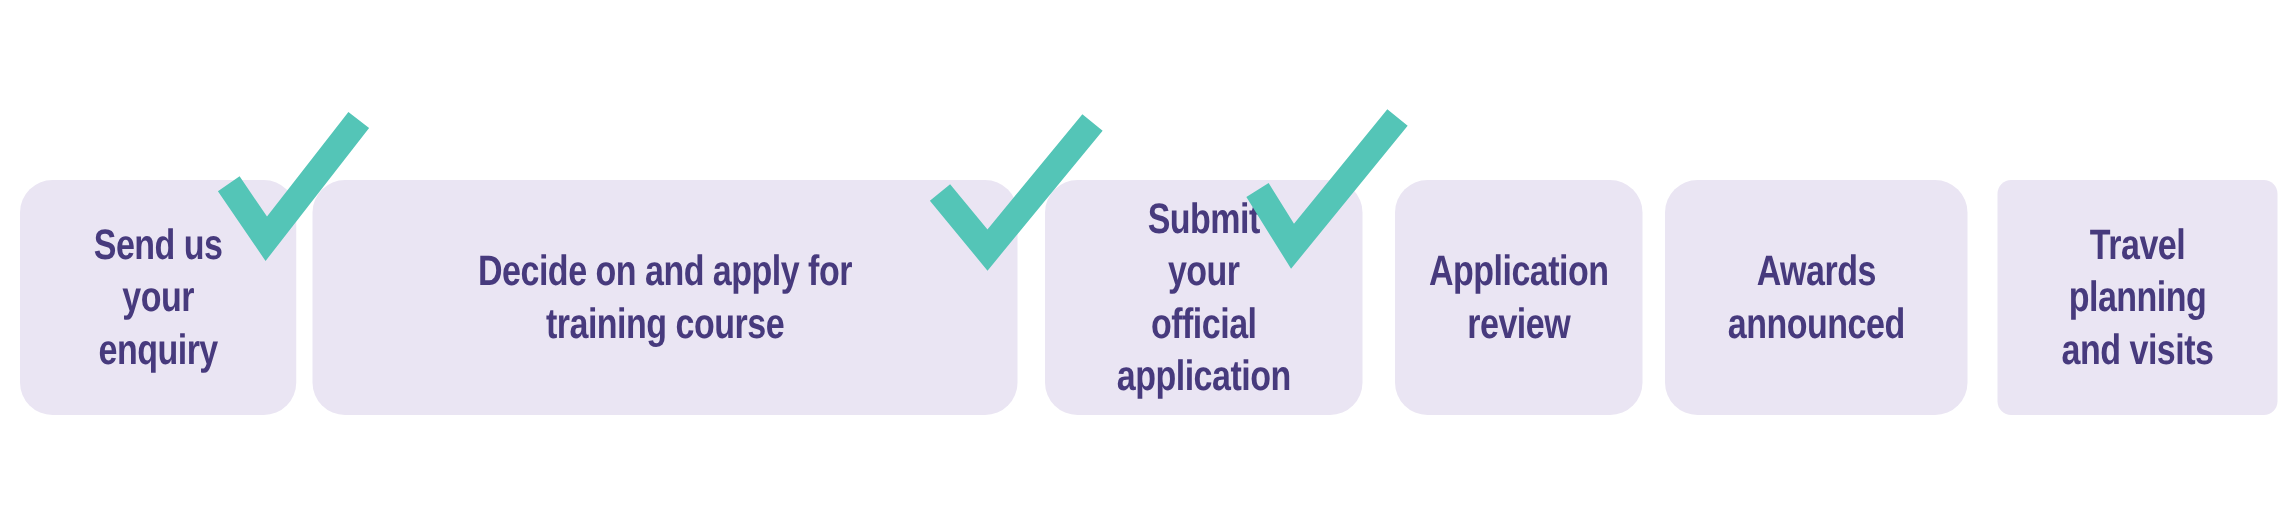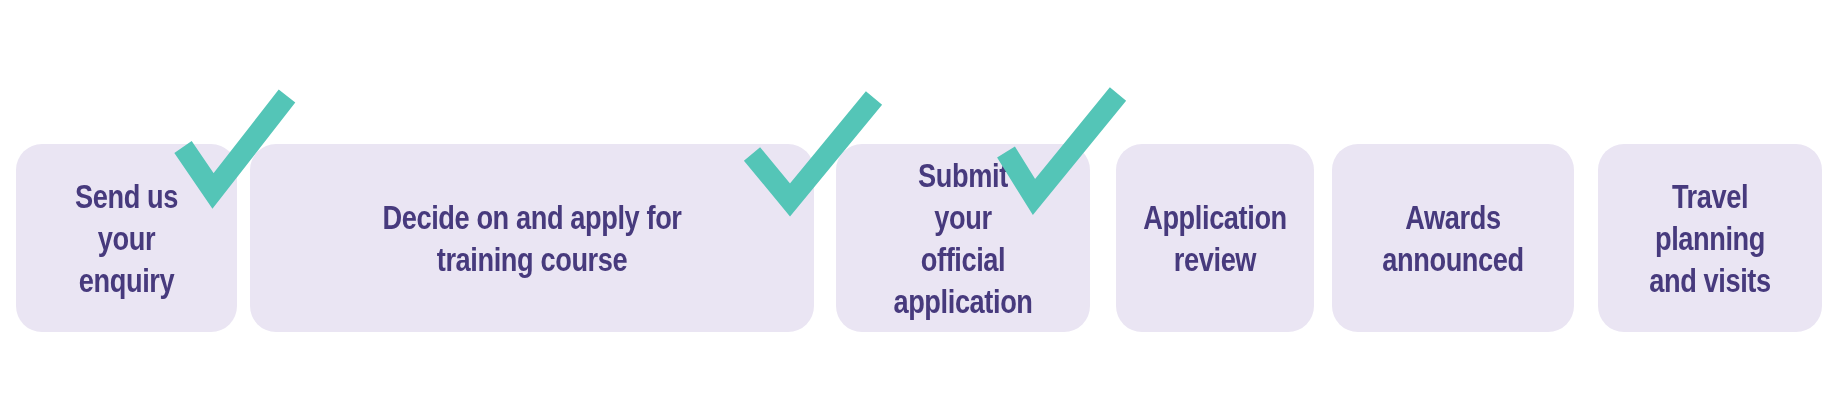--- a/index.html
+++ b/index.html
@@ -94,21 +94,21 @@
     </div>
   </div>
 
   <div class="step-box" style="left:1332px; width:242px;">
     <div class="step-label">
       <span>Awards</span>
       <span>announced</span>
     </div>
   </div>
 
-  <div class="step-box" style="left:1598px; width:224px;">
+  <div class="step-box" style="left:1598px; width:224px;border-radius:11px;">
     <div class="step-label">
       <span>Travel</span>
       <span>planning</span>
       <span>and visits</span>
     </div>
   </div>
 
   <svg class="check-overlay" viewBox="0 0 1834 410">
     <polyline points="183,115 213,159 287,64"></polyline>
     <polyline points="752,122 790,168 874,66"></polyline>

